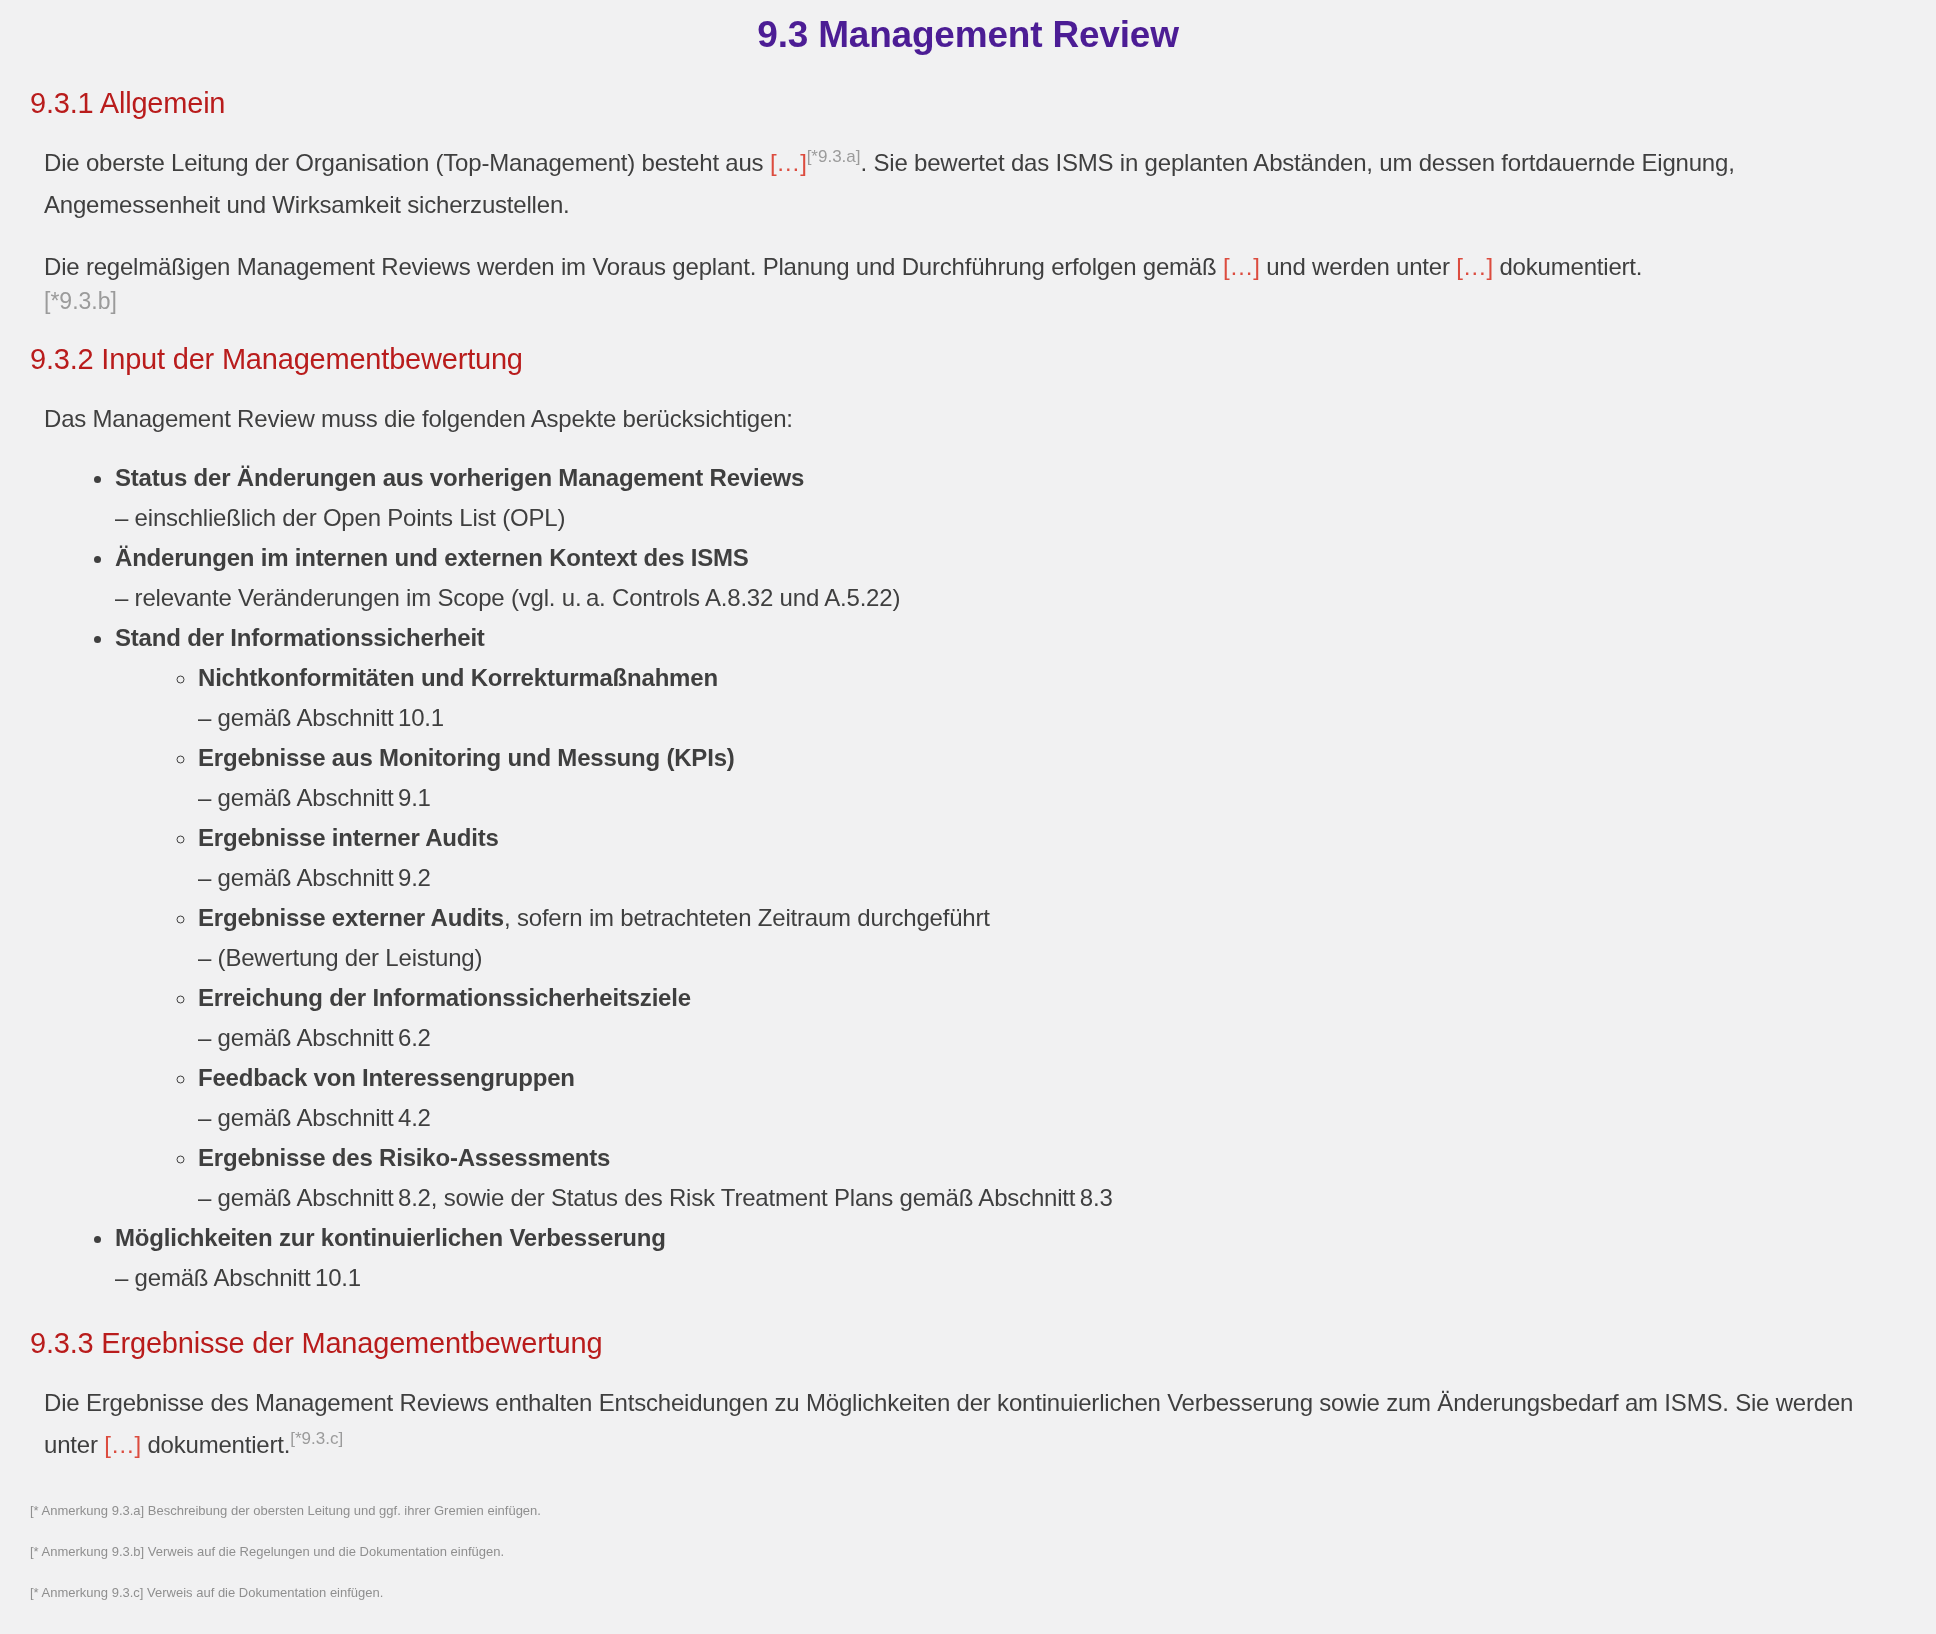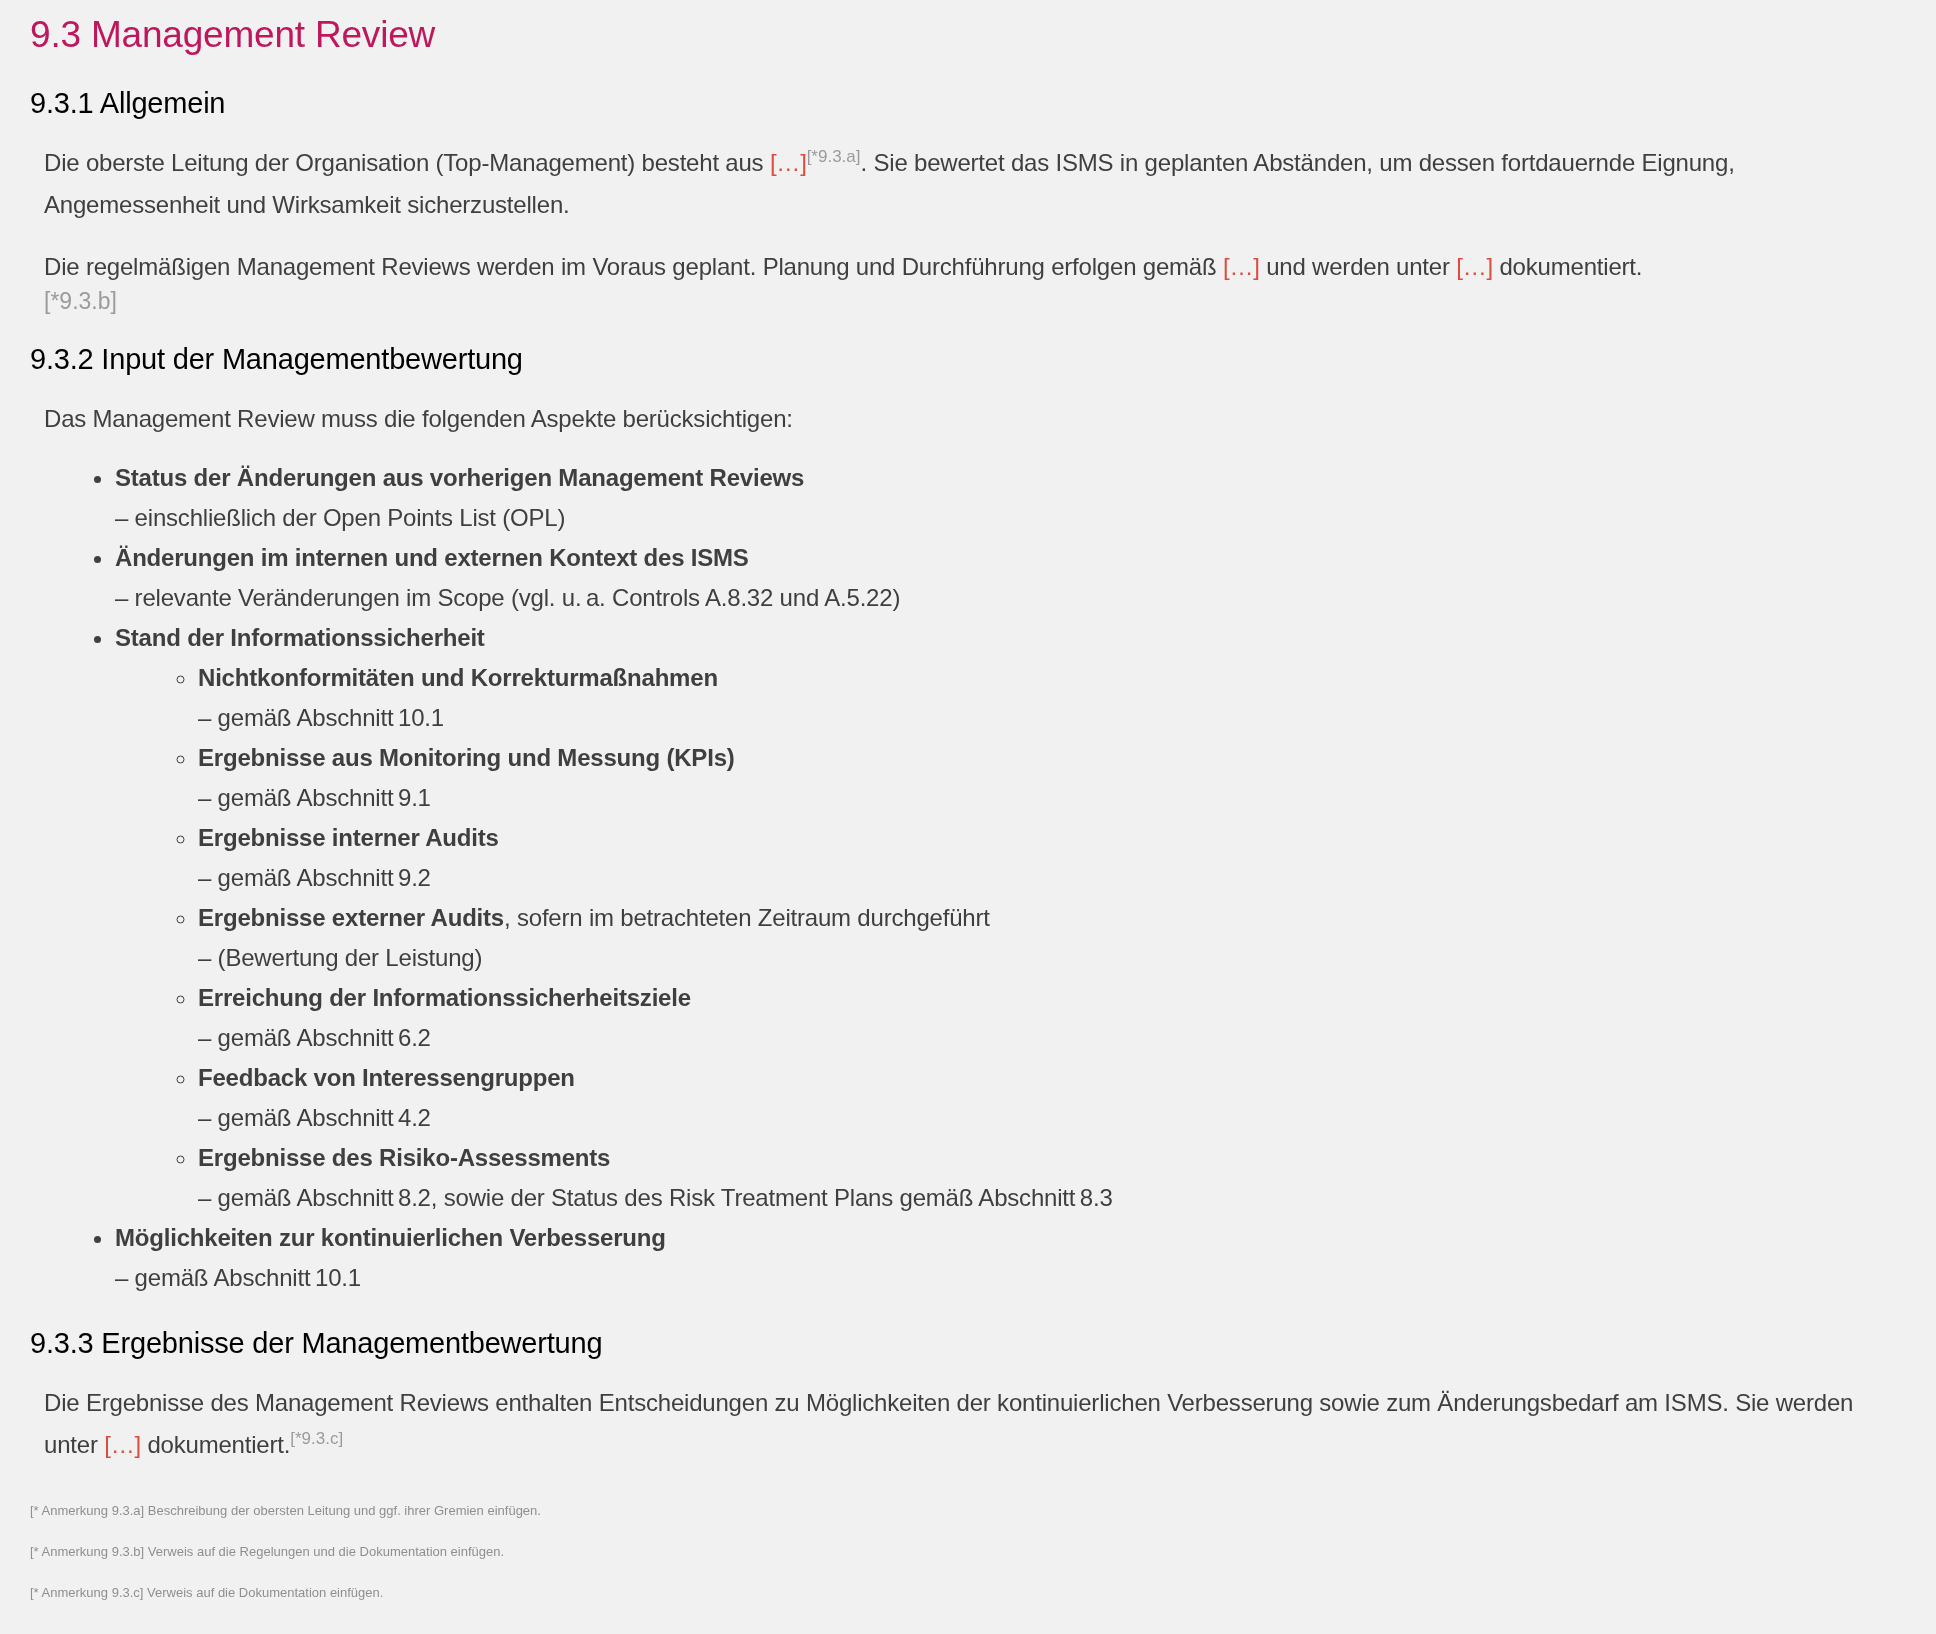--- a/index.html
+++ b/index.html
@@ -9,29 +9,30 @@
     min-height: 1634px;
     background: #f1f1f2;
     color: #3f3f3f;
     font-family: "Liberation Sans", "DejaVu Sans", sans-serif;
     letter-spacing: -0.2px;
   }
   .doc { padding: 4px 30px 30px 30px; }
 
   h1.title {
     font-size: 37px;
-    font-weight: 400;
-    color: #be185d;
+    font-weight: 700;
+    color: #4c1d95;
     margin: 8px 0 0;
     line-height: 46px;
+    text-align: center;
   }
   h2.subheading {
     font-size: 29px;
     font-weight: 400;
-    color: #000000;
+    color: #b91c1c;
     margin: 26px 0 0;
     line-height: 38px;
   }
   p.body {
     font-size: 24px;
     line-height: 42px;
     margin: 20px 14px 0;
   }
   .ph { color: #dc4c3f; }
   sup.ref {

